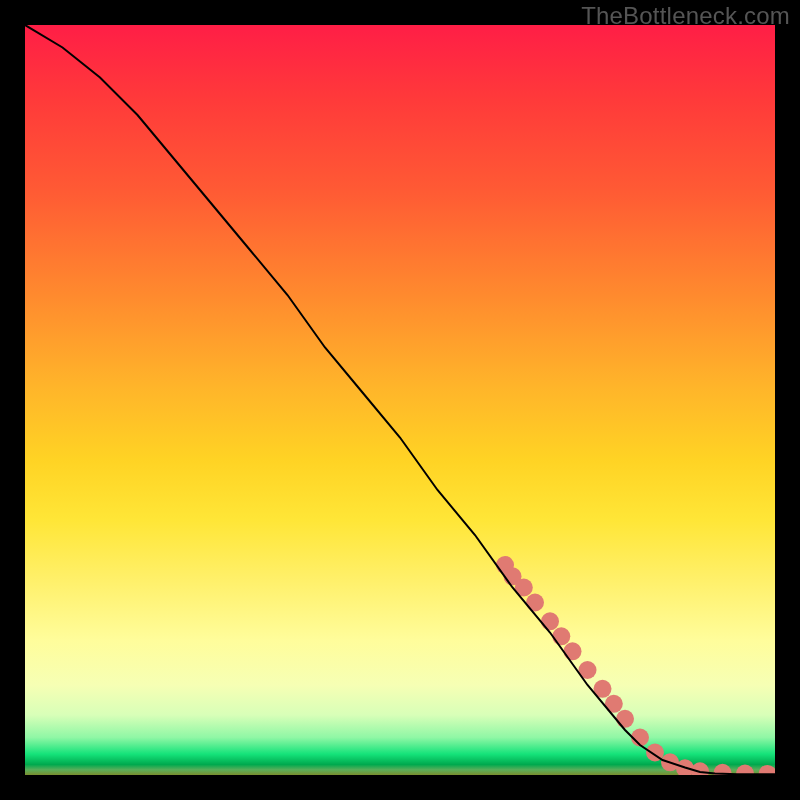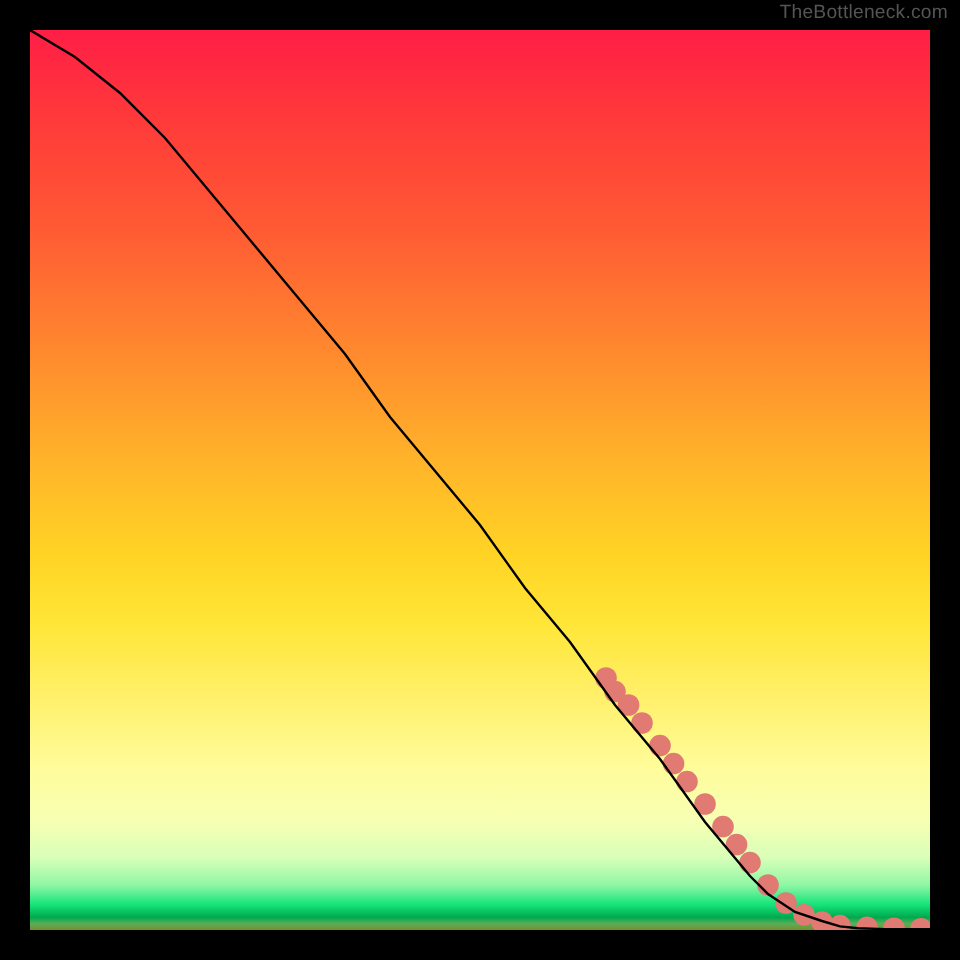--- a/index.html
+++ b/index.html
@@ -15,21 +15,21 @@
     position: relative;
     width: 800px;
     height: 800px;
     background: #000;
   }
   .watermark {
     position: absolute;
     top: 2px;
     right: 10px;
     color: #555;
-    font-size: 16px;
+    font-size: 24px;
     font-weight: 500;
     letter-spacing: 0.2px;
     z-index: 20;
   }
   .plot {
     
     position: absolute;
     left: 25px;
     right: 25px;
     top: 25px;

